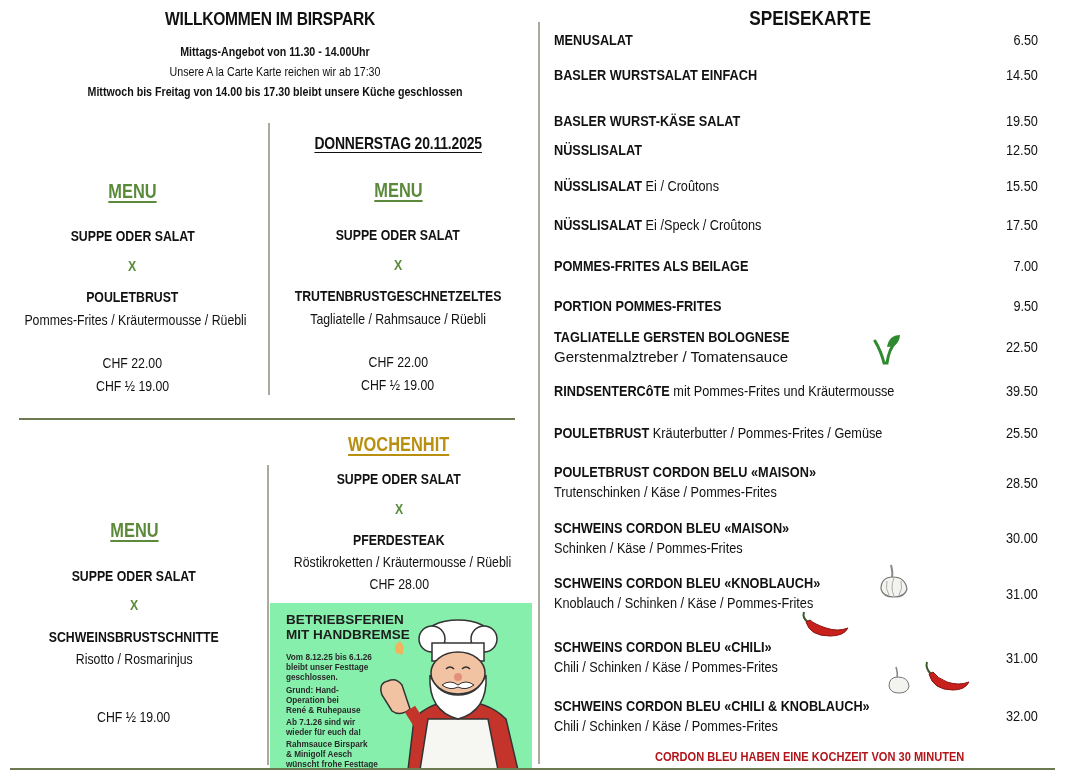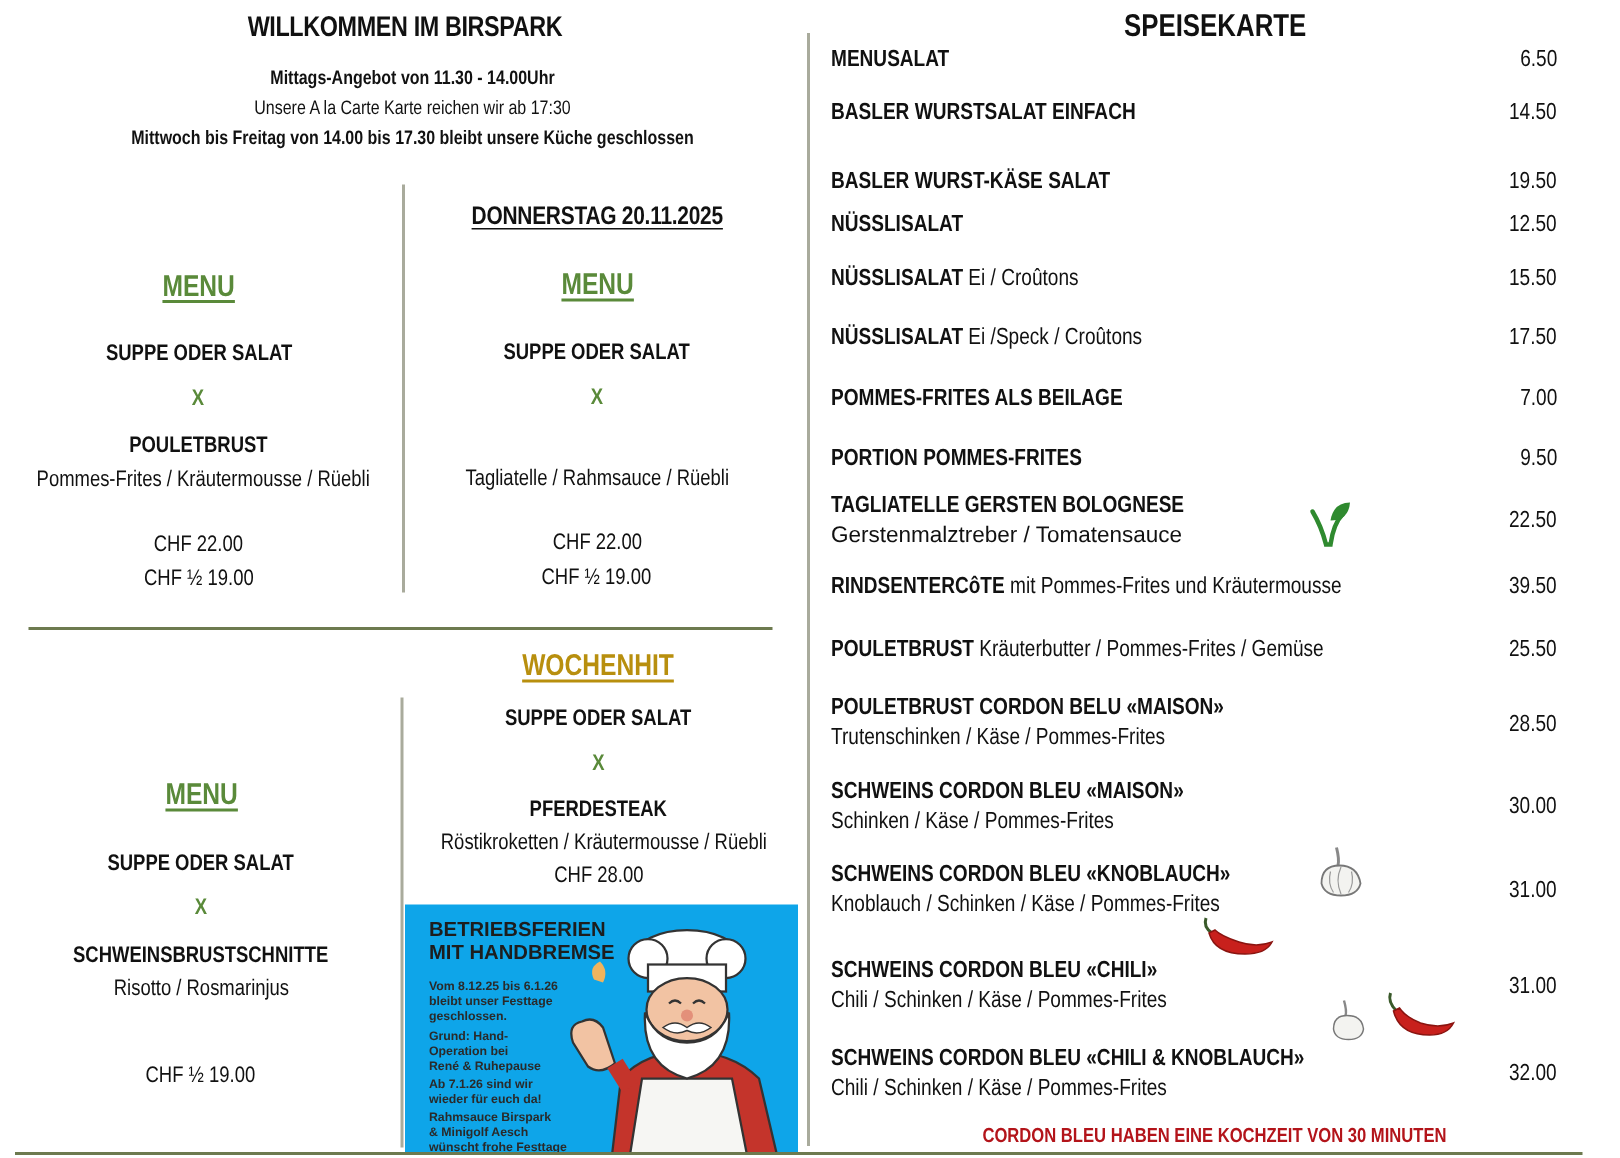--- a/index.html
+++ b/index.html
@@ -24,21 +24,21 @@
       text-underline-offset: 3px; display: inline-block; transform: scaleX(0.82); }
     .wochenhit-label { font-size: 20px; font-weight: 700; color: #b88f0e; text-decoration: underline;
       text-underline-offset: 3px; display: inline-block; transform: scaleX(0.82); }
     .course { font-size: 15px; font-weight: 700; display: inline-block; transform: scaleX(0.82); white-space: nowrap; }
     .xmark { font-size: 15px; font-weight: 700; color: #5a8a3a; display: inline-block; transform: scaleX(0.82); }
     .side { font-size: 15px; display: inline-block; transform: scaleX(0.82); white-space: nowrap; }
     .price { font-size: 15px; display: inline-block; transform: scaleX(0.82); white-space: nowrap; }
     .row { position: absolute; left: 0; right: 0; text-align: center; line-height: 1; }
 
     
-    .poster { position: absolute; left: 270px; top: 603px; width: 262px; height: 165px; background: #0ea5e9; overflow: hidden; }
+    .poster { position: absolute; left: 270px; top: 603px; width: 262px; height: 165px; background: #86efac; overflow: hidden; }
     .poster-title { position: absolute; left: 16px; top: 9px; font-size: 13.5px; font-weight: 700; line-height: 15px; color: #1d1d1d; }
     .poster-text { position: absolute; left: 16px; font-size: 8.2px; font-weight: 700; line-height: 10px; color: #2a2a2a; }
 
     
     .speise-title { position: absolute; left: 540px; width: 540px; top: 6px; text-align: center; font-size: 21px; font-weight: 700; }
     .speise-title span { display: inline-block; transform: scaleX(0.82); }
     .item { position: absolute; left: 554px; width: 484px; }
     .item-name { font-size: 15.5px; font-weight: 700; display: inline-block; transform: scaleX(0.82); transform-origin: left center; white-space: nowrap; }
     .item-desc { font-weight: 400; }
     .item-sub { font-size: 15.5px; display: block; transform: scaleX(0.82); transform-origin: left center; white-space: nowrap; margin-top: 2px; }
@@ -71,20 +71,21 @@
   <div class="row" style="top:312px;"><span class="side">Pommes-Frites / Kräutermousse / Rüebli</span></div>
   <div class="row" style="top:355px;"><span class="price">CHF 22.00</span></div>
   <div class="row" style="top:378px;"><span class="price">CHF ½ 19.00</span></div>
 </div>
 
 <div class="day" style="left:270px; top:0; width:256px; height:400px;">
   <div class="row" style="top:135px;"><span class="day-title">DONNERSTAG 20.11.2025</span></div>
   <div class="row" style="top:180px;"><span class="menu-label">MENU</span></div>
   <div class="row" style="top:227px;"><span class="course">SUPPE ODER SALAT</span></div>
   <div class="row" style="top:257px;"><span class="xmark">X</span></div>
+  <div class="row" style="top:288px;"><span class="course">TRUTENBRUSTGESCHNETZELTES</span></div>
   <div class="row" style="top:311px;"><span class="side">Tagliatelle / Rahmsauce / Rüebli</span></div>
   <div class="row" style="top:354px;"><span class="price">CHF 22.00</span></div>
   <div class="row" style="top:377px;"><span class="price">CHF ½ 19.00</span></div>
 </div>
 
 <div class="day" style="left:0; top:0; width:268px; height:740px;">
   <div class="row" style="top:520px;"><span class="menu-label">MENU</span></div>
   <div class="row" style="top:568px;"><span class="course">SUPPE ODER SALAT</span></div>
   <div class="row" style="top:597px;"><span class="xmark">X</span></div>
   <div class="row" style="top:651px;"><span class="side">Risotto / Rosmarinjus</span></div>

